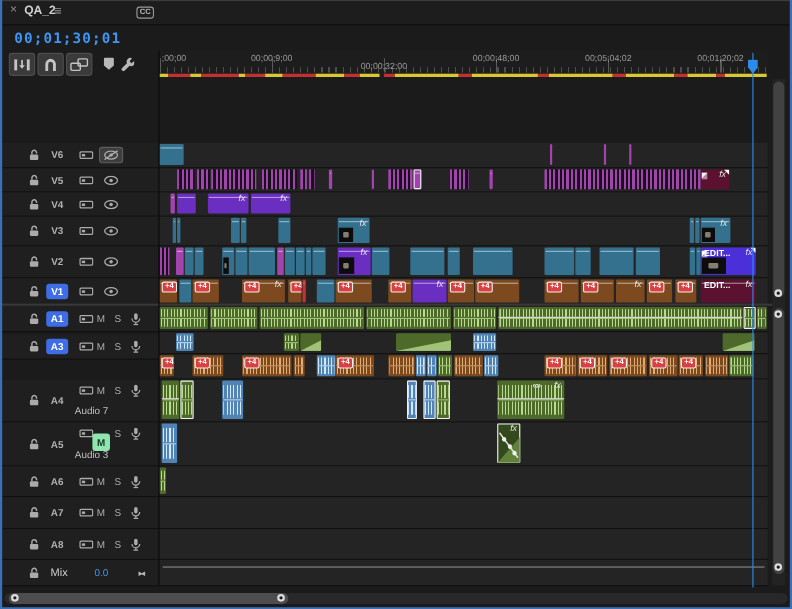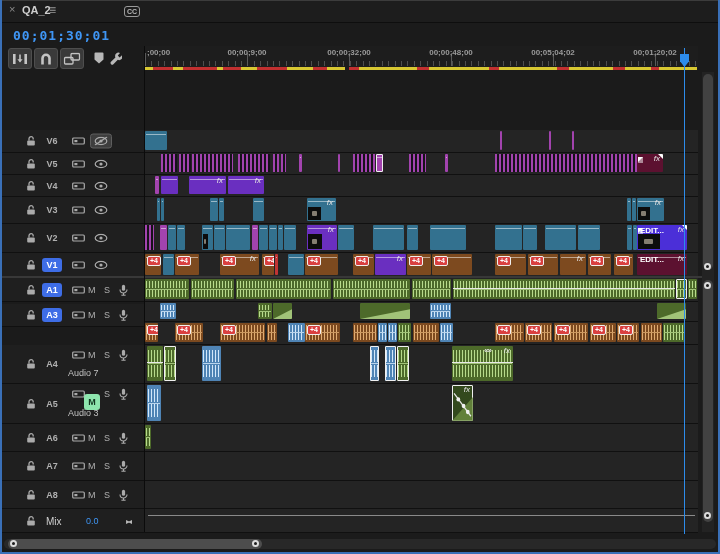--- a/index.html
+++ b/index.html
@@ -24,21 +24,21 @@
   
   .tools{position:absolute;left:0;top:46px;width:145px;height:24px;}
   .tbtn{position:absolute;top:2px;width:22px;height:19px;border-radius:3px;}
   .tbtn.boxed{background:#3a3a3a;border:1px solid #4e4e4e;}
   .tbtn svg{position:absolute;left:50%;top:50%;transform:translate(-50%,-50%);}
   .ccbox{position:absolute;top:6px;left:124px;font-size:7px;font-weight:bold;color:#b8b8b8;
          border:1px solid #9a9a9a;border-radius:3px;padding:1px 2px;letter-spacing:0;}
 
   
   .ruler{position:absolute;left:145px;top:46px;width:553px;height:21px;background:#1d1d1d;overflow:hidden;}
-  .rlabel{position:absolute;top:2px;font-size:8px;color:#9a9a9a;white-space:nowrap;transform:translateX(-50%);font-weight:bold;}
+  .rlabel{position:absolute;top:2px;font-size:8px;color:#9a9a9a;white-space:nowrap;transform:translateX(-50%);}
   .rlabel.first{transform:none;}
   .ticks-minor{position:absolute;left:0;right:0;bottom:1px;height:5px;
       background:repeating-linear-gradient(90deg,#4e4e4e 0 1px,transparent 1px 6.4px);}
   .ticks-major{position:absolute;left:0;right:0;bottom:1px;height:13px;
       background:repeating-linear-gradient(90deg,#5a5a5a 0 1px,transparent 1px 102px);}
   .renderbar{position:absolute;left:145px;top:67px;width:553px;height:3px;background:#1d1d1d;}
   .rseg{position:absolute;top:0;height:3px;}
   .hdiv{position:absolute;left:144px;top:46px;bottom:22px;width:1px;background:#0b0b0b;z-index:5;}
 
   
@@ -152,21 +152,21 @@
         </svg>
       </div>
     </div>
   <span class="ccbox">CC</span>
 
   <div class="ruler" id="ruler">
     <div class="ticks-minor"></div>
     <div class="ticks-major"></div>
   <span class="rlabel first" style="left: 2px;">;00;00</span>
       <span class="rlabel" style="left: 102px;">00;00;9;00</span>
-      <span class="rlabel" style="left: 204px;">00;00;32;00</span>
+      <span class="rlabel" style="left: 204px; margin-top: 8px;">00;00;32;00</span>
       <span class="rlabel" style="left: 306px;">00;00;48;00</span>
       <span class="rlabel" style="left: 408px;">00;05;04;02</span>
       <span class="rlabel" style="left: 510px;">00;01;20;02</span>
     </div>
   <div class="renderbar" id="renderbar">
       <div class="rseg" style="left: 0px; width: 8px; background: rgb(216, 200, 50);"></div>
       <div class="rseg" style="left: 8px; width: 20px; background: rgb(194, 48, 48);"></div>
       <div class="rseg" style="left: 28px; width: 10px; background: rgb(216, 200, 50);"></div>
       <div class="rseg" style="left: 38px; width: 34px; background: rgb(194, 48, 48);"></div>
       <div class="rseg" style="left: 72px; width: 6px; background: rgb(216, 200, 50);"></div>

